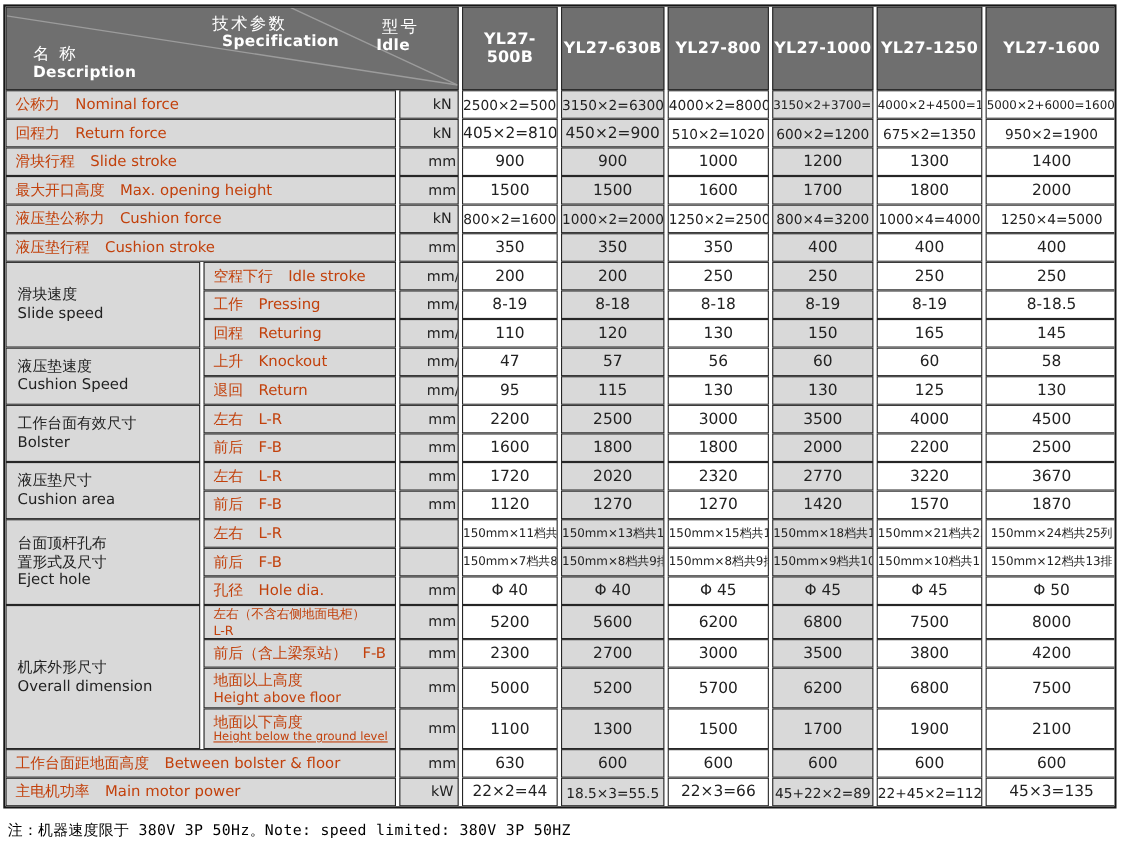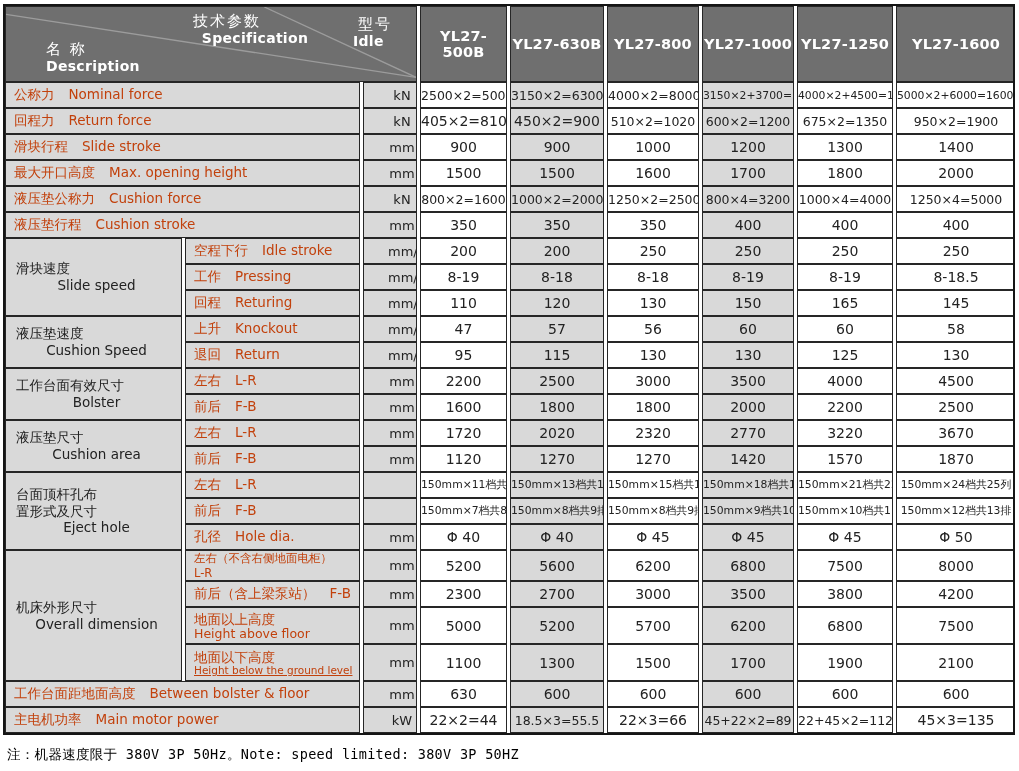--- a/index.html
+++ b/index.html
@@ -20,31 +20,31 @@
   thead th { background:#6f6f6f; color:#fff; height:76px; font-weight:normal; }
   th.model { font-weight:bold; font-size:14.5px; text-align:center; vertical-align:middle; letter-spacing:.2px; }
   th.corner { position:relative; }
   th.corner svg { position:absolute; left:0; top:0; width:100%; height:100%; }
   .hblk { position:absolute; line-height:1.15; text-align:left; }
   .hblk .zh { font-size:15px; letter-spacing:2px; }
   .hblk .en { font-size:14px; font-weight:bold; letter-spacing:.3px; }
   .blk-spec { left:128px; top:6px; width:210px; text-align:center; }
   .blk-spec .en { display:block; transform:translateX(16px); }
   .blk-spec .zh { display:block; transform:translateX(-12px); }
-  .blk-desc { left:40px; bottom:7px; }
+  .blk-desc { left:24px; bottom:7px; }
   .blk-desc .zh,.blk-desc .en { display:block; }
-  .blk-type { right:5px; top:9px; width:58px; }
+  .blk-type { right:16px; top:9px; width:58px; }
   .blk-type .zh { display:block; margin-left:5px; }
   .blk-type .en { display:block; }
   
   tbody td { height:26px; vertical-align:middle; background:#fff; }
   tbody tr.tall td { height:37px; }
   td.lab { background:#d9d9d9; text-align:left; padding:0 4px 0 8px; font-size:13.5px; color:#c2410c; }
   td.grp { background:#d9d9d9; text-align:left; padding:2px 4px 2px 10px; font-size:13.5px; line-height:1.25; white-space:pre-line; }
-  td.grp .en { display:block; white-space:normal;text-align:center; }
+  td.grp .en { display:block; white-space:normal; }
   td.unit { background:#d9d9d9; text-align:center; font-size:13px;padding-left:24px; }
   td.v { text-align:center; font-size:14px; white-space:nowrap; }
   td.v.shade { background:#d9d9d9; }
   td.v.sz-m { font-size:12.5px; }
   td.v.sz-s { font-size:10.8px; }
   td.lab.shrink { font-size:11.5px; }
   td.lab .en-gap { display:inline-block; width:14px; }
   td.lab .stack-en { display:block; font-size:12.5px; line-height:1.05; }
   td.lab .stack-en.small { font-size:10.5px;text-decoration:underline; }
   td.lab .stack-zh { display:block; line-height:1.2; }

